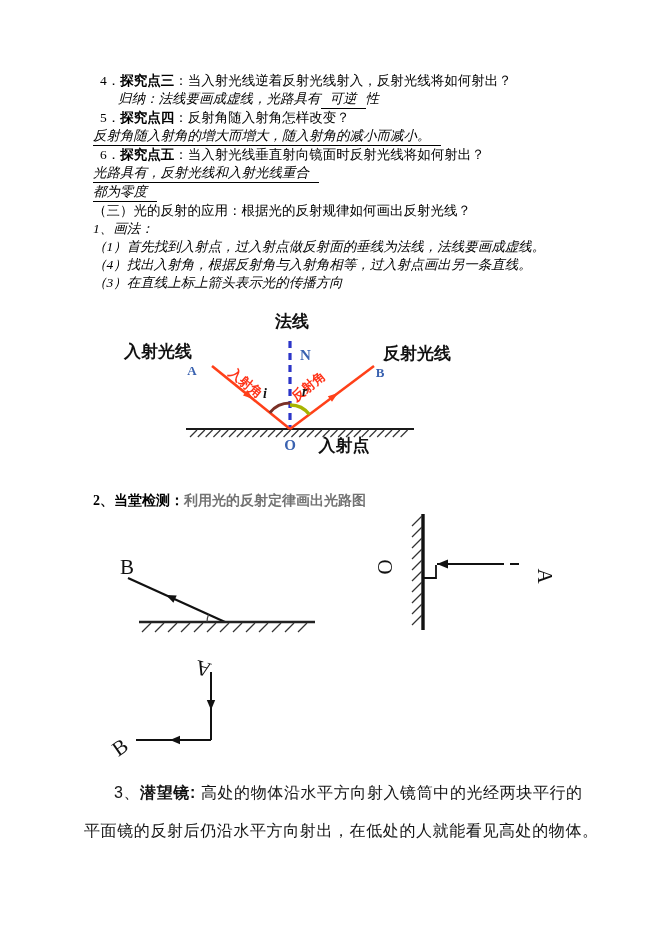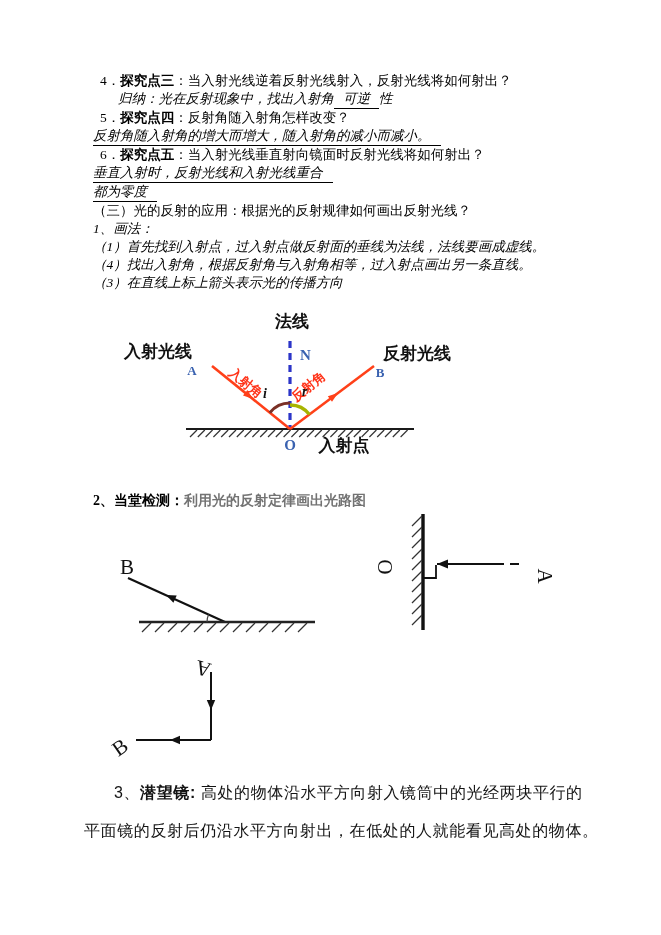--- a/index.html
+++ b/index.html
@@ -26,25 +26,25 @@
         font-size:16px;letter-spacing:0.6px;color:#141414;white-space:nowrap;}
   .para .term{font-weight:bold;}
 </style>
 </head>
 <body>
 
 <div class="page">
 
   <div class="textblock">
     <div class="tl qnum"><span>4．</span><span class="bold">探究点三</span><span>：当入射光线逆着反射光线射入，反射光线将如何射出？</span></div>
-    <div class="tl indent kai"><span>归纳：光在反射现象中，找出入射角</span><span class="blank">可逆</span><span>性</span></div>
+    <div class="tl indent kai"><span>归纳：法线要画成虚线，光路具有</span><span class="blank">可逆</span><span>性</span></div>
     <div class="tl qnum"><span>5．</span><span class="bold">探究点四</span><span>：反射角随入射角怎样改变？</span></div>
     <div class="tl"><span class="ua">反射角随入射角的增大而增大，随入射角的减小而减小。</span></div>
     <div class="tl qnum"><span>6．</span><span class="bold">探究点五</span><span>：当入射光线垂直射向镜面时反射光线将如何射出？</span></div>
-    <div class="tl"><span class="ua">垂直入射时，反射光线和入射光线重合</span></div>
+    <div class="tl"><span class="ua">光路具有，反射光线和入射光线重合</span></div>
     <div class="tl"><span class="ua">都为零度</span></div>
     <div class="tl"><span>（三）光的反射的应用：根据光的反射规律如何画出反射光线？</span></div>
     <div class="tl kai"><span>1、画法：</span></div>
     <div class="tl kai"><span>（1）首先找到入射点，过入射点做反射面的垂线为法线，法线要画成虚线。</span></div>
     <div class="tl kai"><span>（4）找出入射角，根据反射角与入射角相等，过入射点画出另一条直线。</span></div>
     <div class="tl kai"><span>（3）在直线上标上箭头表示光的传播方向</span></div>
   </div>
 
   <div class="quizline"><span class="bold">2、</span><span class="bold">当堂检测：</span><span class="quiz-red">利用光的反射定律画出光路图</span></div>
 

